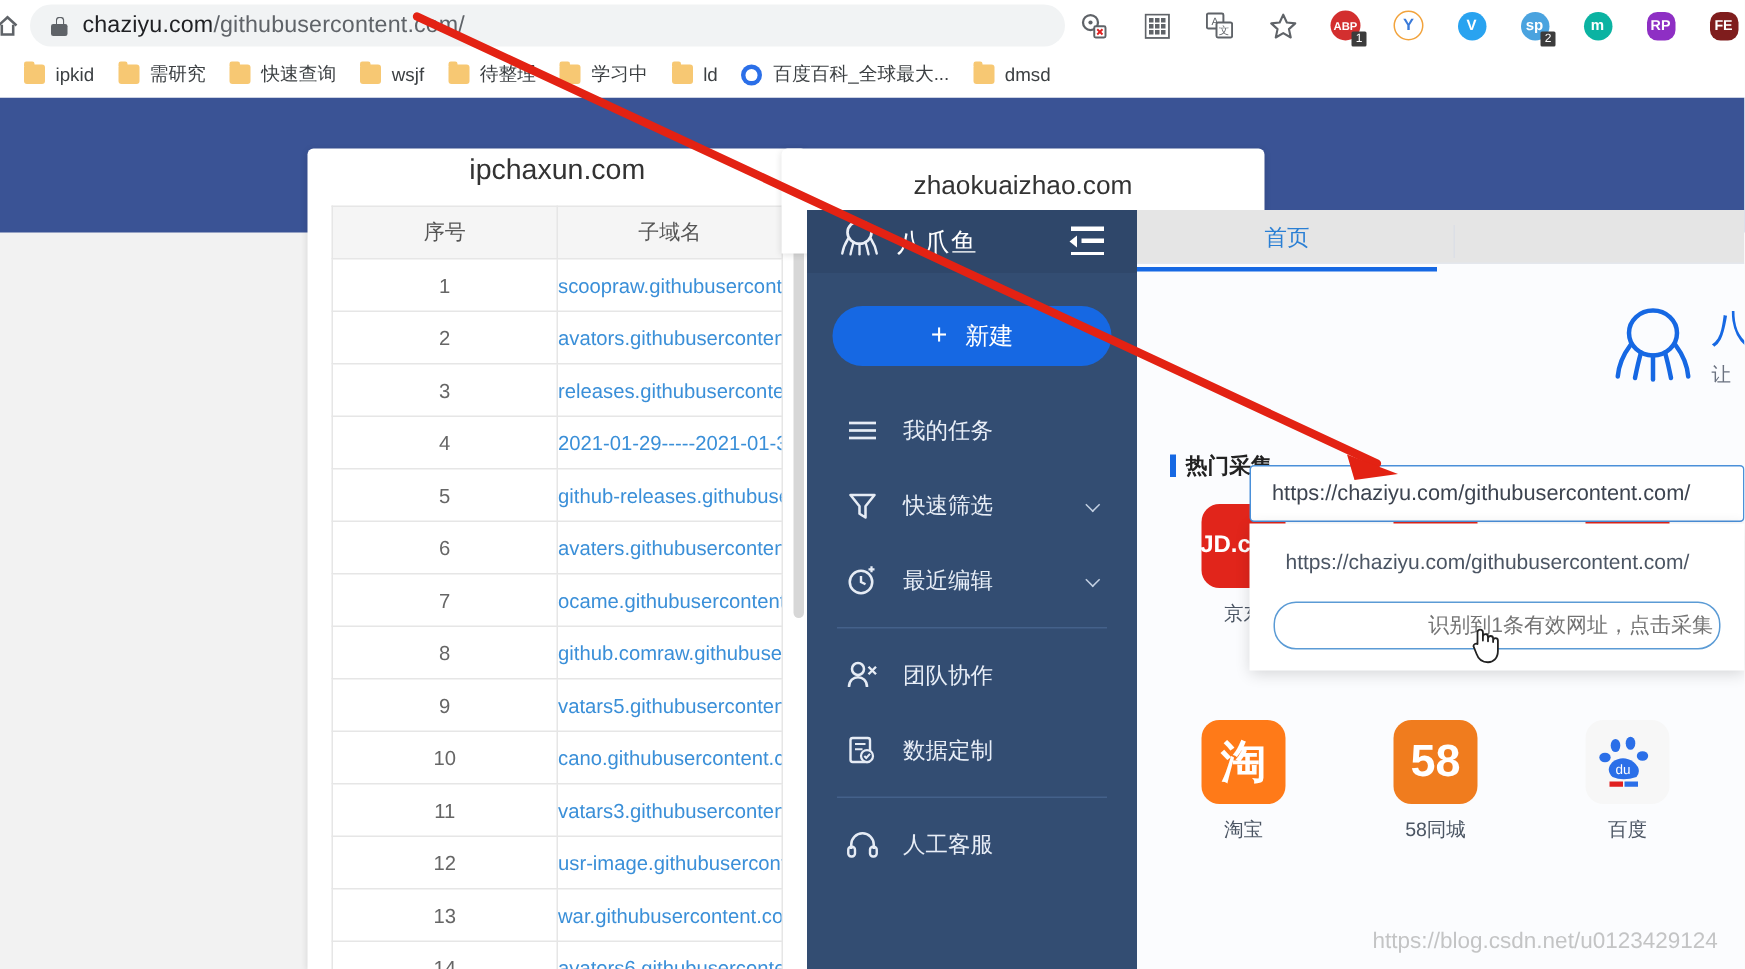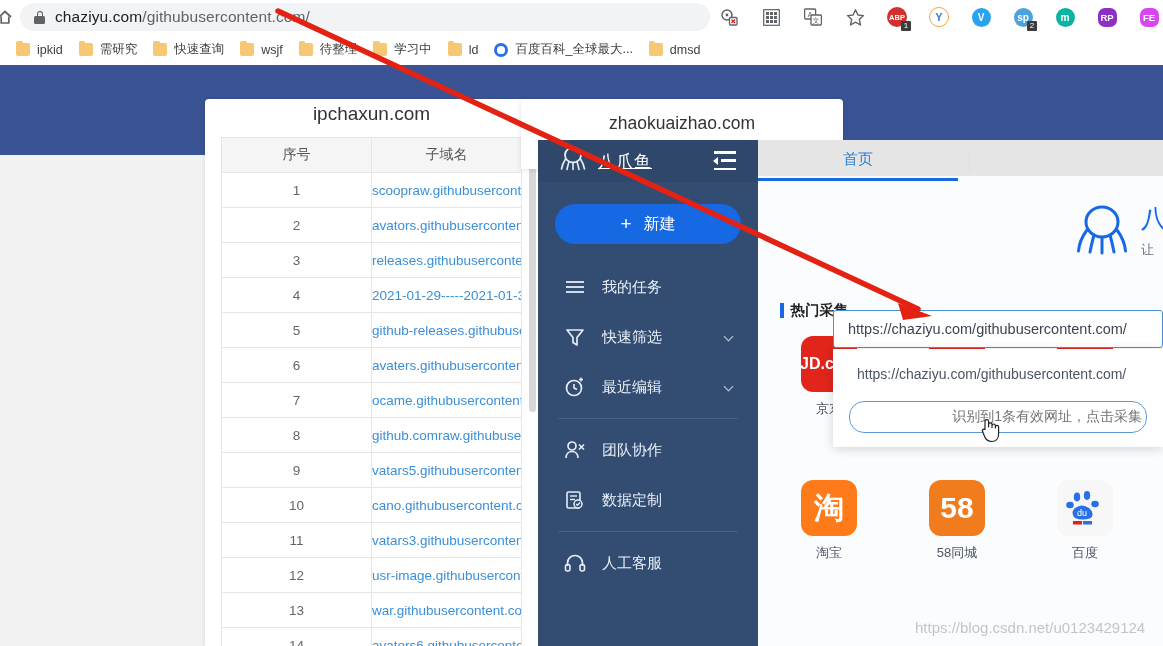--- a/index.html
+++ b/index.html
@@ -99,21 +99,21 @@
     background: #ffffff; z-index: 12; overflow: hidden;
   }
   .app-sidebar {
     position: absolute; top: 0; left: 0; width: 220px; height: 506px;
     background: #334d72; color: #ffffff;
   }
   .app-brand {
     height: 42px; background: #2f476a; display: flex; align-items: center;
     padding-left: 20px; position: relative;
   }
-  .brand-text { font-size: 17px; color: #fff; margin-left: 10px; letter-spacing: 1px; text-decoration: underline; }
+  .brand-text { font-size: 17px; color: #fff; margin-left: 10px; letter-spacing: 1px; }
   .collapse-btn {
     position: absolute; right: 22px; top: 11px; width: 22px; height: 19px;
     display: flex; flex-direction: column; justify-content: space-between;
   }
   .collapse-btn i { height: 2.5px; background: #fff; display: block; width: 100%; }
   .collapse-btn i.mid { width: 70%; align-self: flex-end; }
   .collapse-btn .arrow {
     position: absolute; left: -1px; top: 6px; width: 0; height: 0;
     border-top: 4px solid transparent; border-bottom: 4px solid transparent;
     border-right: 5px solid #fff;
@@ -528,21 +528,21 @@
             <div class="rnd" style="width:19px;height:19px;background:#4aa3df;font-size:10px;font-family:'Liberation Sans',sans-serif;">sp</div>
             <span class="ext-badge">2</span>
           </div>
           <div class="tb-ico">
             <div class="rnd" style="width:19px;height:19px;background:#0bb3a2;font-size:10px;font-family:'Liberation Sans',sans-serif;">m</div>
           </div>
           <div class="tb-ico">
             <div class="sq" style="width:19px;height:19px;background:#8e2fc4;font-size:9.5px;font-family:'Liberation Sans',sans-serif;">RP</div>
           </div>
           <div class="tb-ico">
-            <div class="sq" style="width:19px;height:19px;background:#d946ef;font-size:9.5px;font-family:'Liberation Sans',sans-serif;">FE</div>
+            <div class="sq" style="width:19px;height:19px;background:#7f1d1d;font-size:9.5px;font-family:'Liberation Sans',sans-serif;">FE</div>
           </div>
           <div class="tb-ico">
             <div class="sq" style="width:19px;height:19px;background:#f04a24;font-size:9.5px;font-family:'Liberation Sans',sans-serif;">C</div>
           </div>
           <div class="tb-ico">
             <svg width="18" height="18" viewBox="0 0 18 18">
               <path d="M7 1.5 A1.8 1.8 0 0 1 10.6 1.5 L10.6 3.4 L13.8 3.4 L13.8 6.6 A1.8 1.8 0 0 1 13.8 10.2 L13.8 13.4 L10.6 13.4 A1.8 1.8 0 0 0 7 13.4 L3.8 13.4 L3.8 10.2 A1.8 1.8 0 0 1 3.8 6.6 L3.8 3.4 L7 3.4 Z" fill="#5f6368"></path>
             </svg>
           </div>
           <div class="tb-ico">

